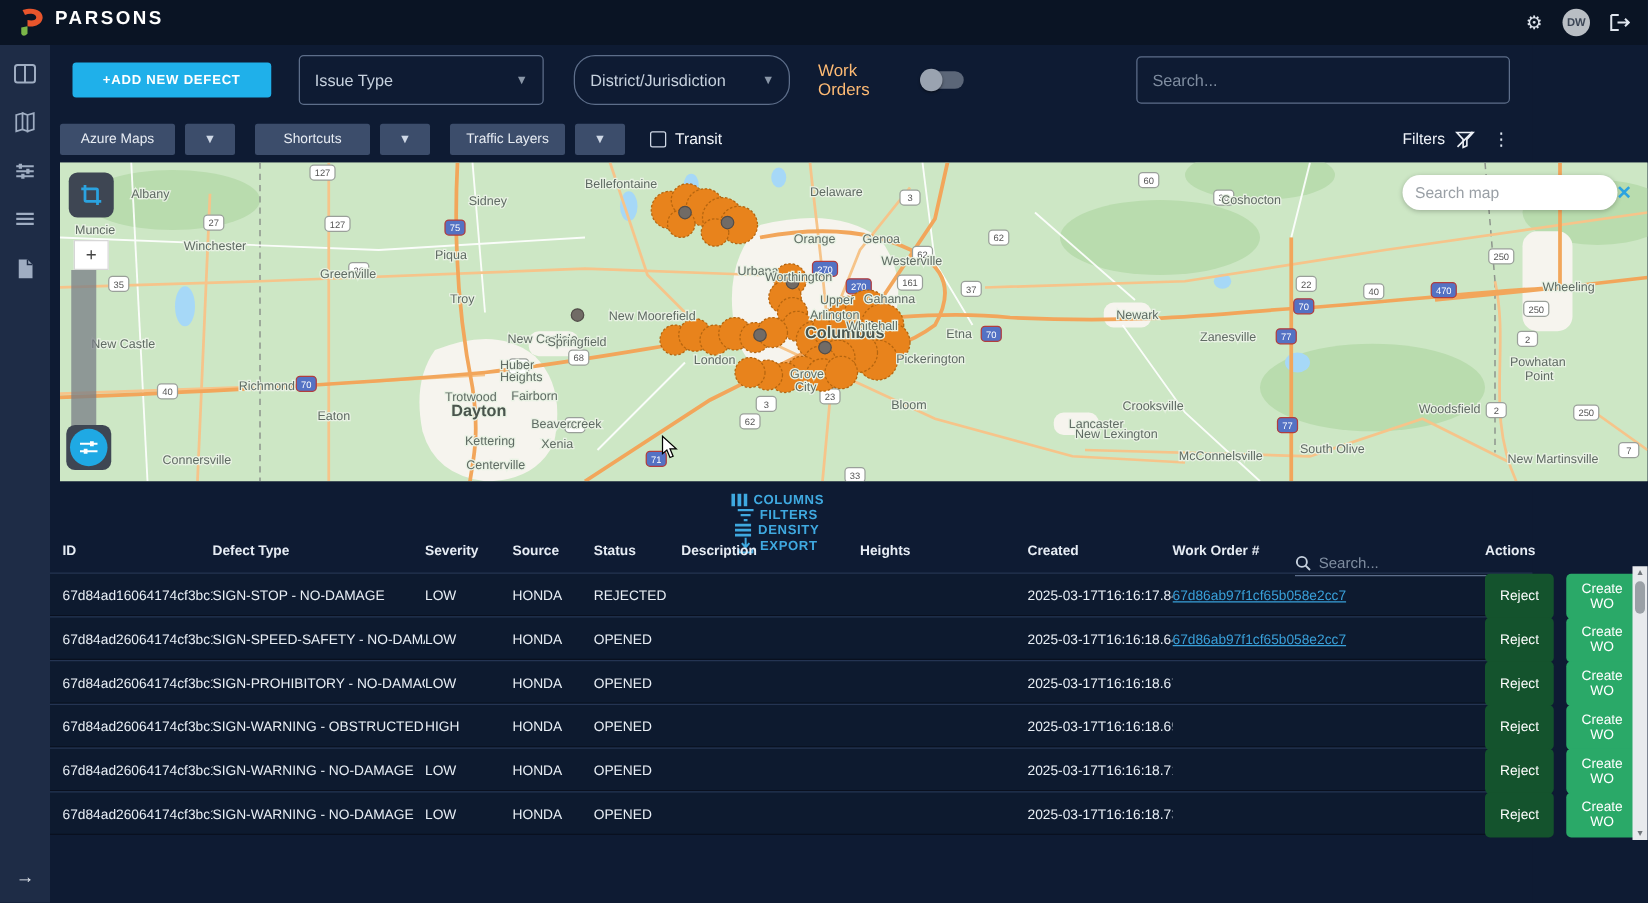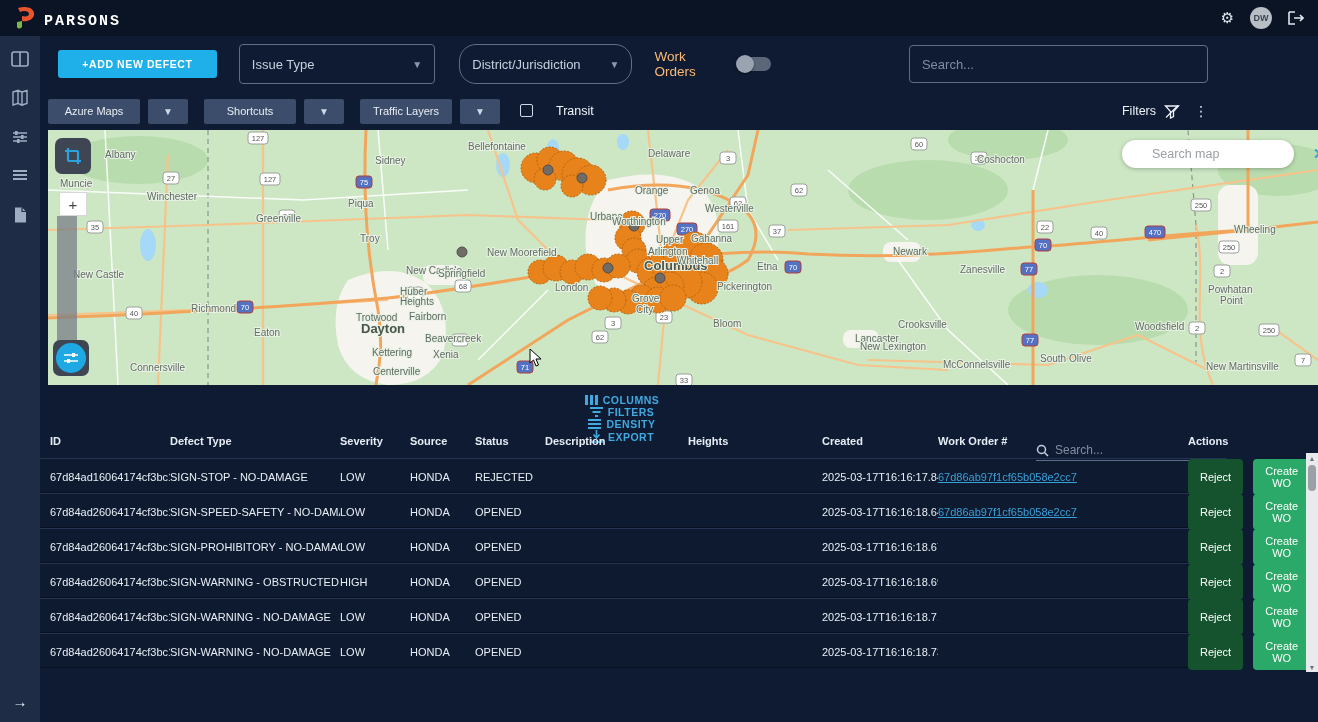--- a/index.html
+++ b/index.html
@@ -1,20 +1,20 @@
 <!DOCTYPE html>
 <html><head>
 <meta charset="utf-8">
 <style>
   * { margin:0; padding:0; box-sizing:border-box; }
   html,body { width:1318px; height:722px; overflow:hidden; background:#0e1b33;
     font-family:"Liberation Sans", sans-serif; }
   .topbar { position:absolute; left:0; top:0; width:1318px; height:36px; background:#0a1424;
     display:flex; align-items:center; justify-content:space-between; padding:0 14px; z-index:30;}
-  .brand { display:flex; align-items:flex-end; gap:8px;font-family:Liberation Mono, monospace; }
+  .brand { display:flex; align-items:flex-start; gap:8px; }
   .brand-text { color:#fff; font-weight:bold; font-size:15px; letter-spacing:2px; }
   .topbar-right { display:flex; align-items:center; gap:16px; }
   .icon-btn { color:#dfe5ee; font-size:15px; cursor:pointer; display:flex; align-items:center; }
   .avatar { width:22px; height:22px; border-radius:50%; background:#b9bec4; color:#3c4656;
     font-size:9px; font-weight:bold; display:flex; align-items:center; justify-content:center; }
   .sidebar { position:absolute; left:0; top:36px; width:40px; height:686px; background:#1e2c46;
     display:flex; flex-direction:column; align-items:center; padding-top:14px; gap:21px; z-index:20;}
   .side-ic { width:18px; height:18px; color:#9fadc2; cursor:pointer; }
   .side-arrow { position:absolute; bottom:12px; left:0; width:40px; text-align:center;
     color:#e8edf4; font-size:15px; cursor:pointer; }
@@ -32,39 +32,39 @@
   .toggle { width:34px; height:14px; background:#5b6678; border-radius:8px; position:relative; cursor:pointer; }
   .toggle .knob { position:absolute; left:-2px; top:-2px; width:18px; height:18px; border-radius:50%;
     background:#9aa3b0; box-shadow:0 1px 2px rgba(0,0,0,.5); }
   .search-input { width:308px; height:38px; margin-left:116px; background:transparent;
     border:1px solid #5d6e8a; border-radius:4px; color:#c6d1de; font-size:13px; padding:0 12px; outline:none;}
   .search-input::placeholder { color:#7f8da0; }
   .map-toolbar { height:38px; display:flex; align-items:center; padding:0 8px; gap:8px; }
   .mt-btn { height:25px; background:#3c4d6b; border:none; color:#e8edf4; font-size:11px;
     padding:0 10px; border-radius:2px; cursor:pointer; }
   .mt-main { width:92px; } .mt-chev { width:40px; color:#cfd8e6; font-size:10px; margin-right:8px;}
-  .transit-wrap { display:flex; align-items:flex-start; gap:23px; margin-left:4px; color:#f2f5f9; font-size:12.5px;}
+  .transit-wrap { display:flex; align-items:center; gap:7px; margin-left:4px; color:#f2f5f9; font-size:12.5px;}
   .checkbox { width:13px; height:13px; border:1.5px solid #cfd8e6; border-radius:2px; background:transparent; cursor:pointer;}
   .mt-right { margin-left:auto; display:flex; align-items:center; gap:14px; padding-right:10px; }
   .filters-label { color:#eef2f8; font-size:12.5px; display:flex; align-items:center; gap:8px; cursor:pointer;}
   .kebab { color:#dfe7f2; font-size:14px; letter-spacing:0; cursor:pointer; line-height:5px; }
   .map-area { position:relative; width:1270px; height:255px; margin-left:8px; background:#cde7c5; overflow:hidden; }
   .map-ctrl { position:absolute; z-index:5; }
   .ctrl-dark { width:36px; height:36px; background:#3e4653; border-radius:7px; display:flex;
     align-items:center; justify-content:center; cursor:pointer; }
   .zoom-plus { position:absolute; left:11px; top:62px; width:28px; height:24px; background:#fff;
     color:#444; border:1px solid #d7d7d7; font-size:15px; display:flex; align-items:center;
     justify-content:center; cursor:pointer; z-index:5;}
   .zoom-track { position:absolute; left:9px; top:86px; width:20px; height:128px;
     background:rgba(120,126,133,.75); z-index:4; cursor:pointer;}
   .blue-round { width:30px; height:30px; border-radius:50%; background:#1fa9e4; display:flex;
     align-items:center; justify-content:center; }
   .map-search { position:absolute; right:24px; top:10px; width:172px; height:28px; background:#fff;
     border-radius:15px; display:flex; align-items:center; padding:0 10px; box-shadow:0 1px 4px rgba(0,0,0,.25); z-index:5;}
-  .map-search input { border:none; outline:none; flex:1; font-size:12.5px; color:#444; background:transparent;margin-left:20px;}
+  .map-search input { border:none; outline:none; flex:1; font-size:12.5px; color:#444; background:transparent;}
   .map-search input::placeholder { color:#9aa0a6; }
   .map-search .x { color:#2ba3e0; font-size:15px; font-weight:bold; cursor:pointer; }
   svg text.city { fill:#5f6b63; font-size:10px; font-family:"Liberation Sans",sans-serif; paint-order:stroke;
     stroke:#e9f2e4; stroke-width:2px; }
   svg text.city.big { font-size:13px; fill:#4a554d; font-weight:bold; }
   .grid-toolbar { height:30px; display:flex; align-items:center; padding:0 10px; margin-top:9px;flex-direction:column; }
   .gt-link { color:#3fa9e0; font-size:10.5px; font-weight:bold; letter-spacing:0.5px; display:flex;
     align-items:center; gap:5px; margin-right:22px; cursor:pointer; }
   .gt-search { margin-left:auto; width:170px; display:flex; align-items:center; gap:6px;
     border-bottom:1px solid #5d6e8a; padding-bottom:3px; margin-right:10px;}

